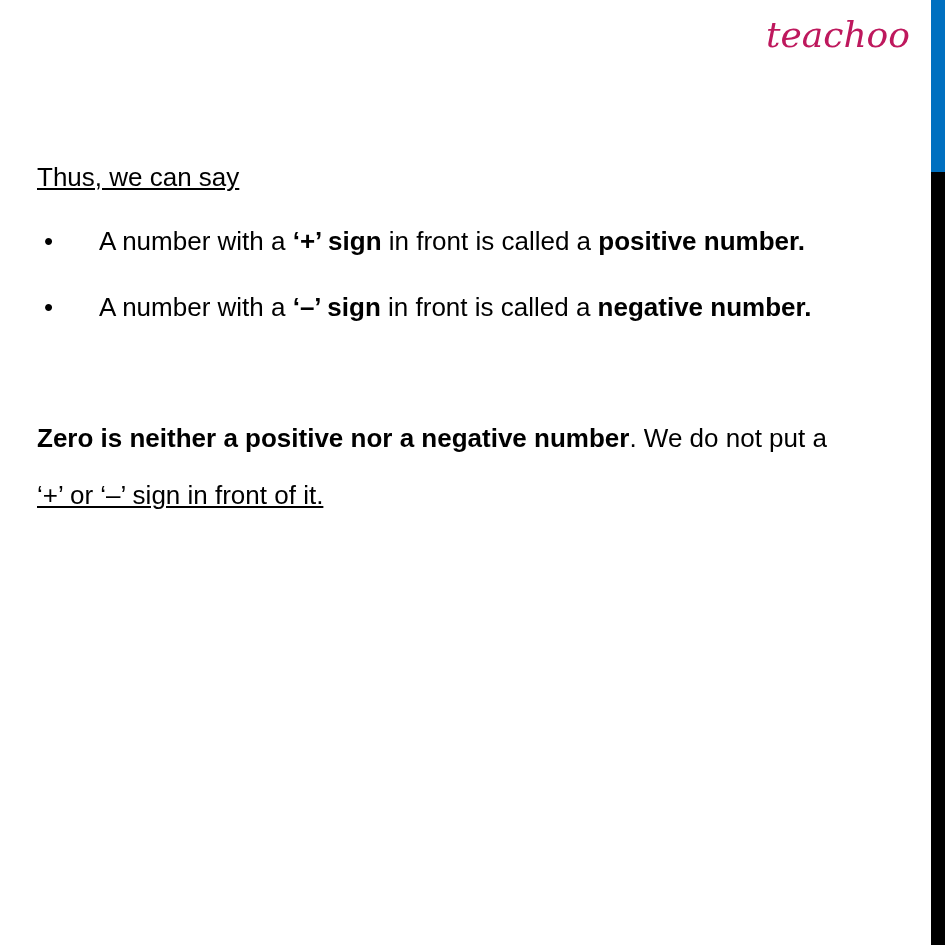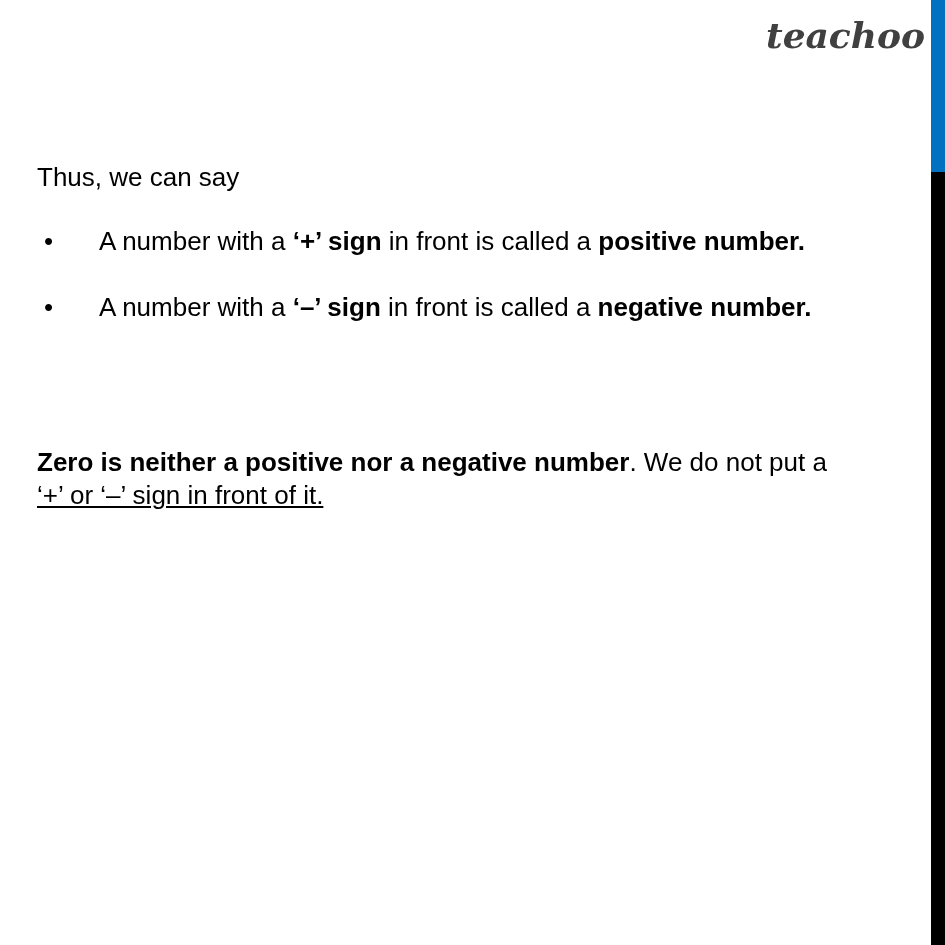--- a/index.html
+++ b/index.html
@@ -1,41 +1,41 @@
 <!DOCTYPE html>
 <html><head>
 <meta charset="utf-8">
 <style>
   html, body { margin:0; padding:0; }
   body { width:945px; height:945px; position:relative; background:#ffffff; overflow:hidden;
          font-family:"Liberation Sans", sans-serif; color:#000; }
   .sidebar-blue { position:absolute; left:931px; top:0; width:14px; height:172px; background:#0070c0; }
   .sidebar-black { position:absolute; left:931px; top:172px; width:14px; height:773px; background:#000; }
-  .logo { position:absolute; left:766px; top:14px; font-family:"DejaVu Serif", serif; font-style:italic; font-weight:bold;
-          font-size:36px; letter-spacing:0px; color:#404040; }
+  .logo { position:absolute; left:766px; top:14px; font-family:"DejaVu Serif", serif; font-style:italic; font-weight:normal;
+          font-size:36px; letter-spacing:0px; color:#be185d; }
   .line { position:absolute; left:37px; font-size:26px; white-space:nowrap; }
   .bullet { position:absolute; left:44px; font-size:26px; }
   .bullet-text { position:absolute; left:99px; font-size:26px; white-space:nowrap; }
   b { font-weight:bold; }
 </style>
 </head>
 <body>
 
 <div class="sidebar-blue"></div>
 <div class="sidebar-black"></div>
 
 <div class="logo">teachoo</div>
 
-<div class="line" style="top:162px;">Thus, we can say</div>
+<div class="line" style="top:162px;text-decoration:underline;">Thus, we can say</div>
 
 <div>
   <div>
     <span class="bullet" style="top:226px;">•</span>
     <span class="bullet-text" style="top:226px;"><span>A number with a </span><b>‘+’ sign</b><span> in front is called a </span><b>positive number.</b></span>
   </div>
   <div>
     <span class="bullet" style="top:292px;">•</span>
     <span class="bullet-text" style="top:292px;"><span>A number with a </span><b>‘–’ sign</b><span> in front is called a </span><b>negative number.</b></span>
   </div>
 </div>
 
-<div class="line" style="top:423px;margin-top:24px;"><b>Zero is neither a positive nor a negative number</b><span>. We do not put a</span></div>
+<div class="line" style="top:423px;"><b>Zero is neither a positive nor a negative number</b><span>. We do not put a</span></div>
 <div class="line" style="top:480px;text-decoration:underline;">‘+’ or ‘–’ sign in front of it.</div>
 
 </body></html>

